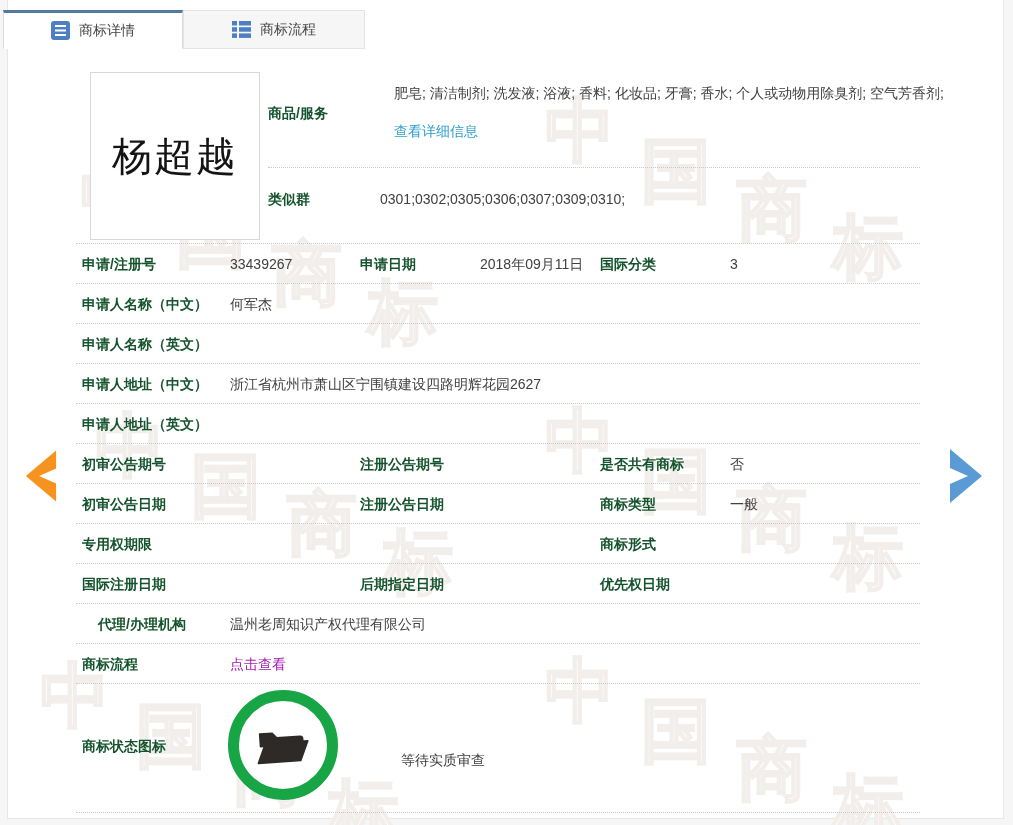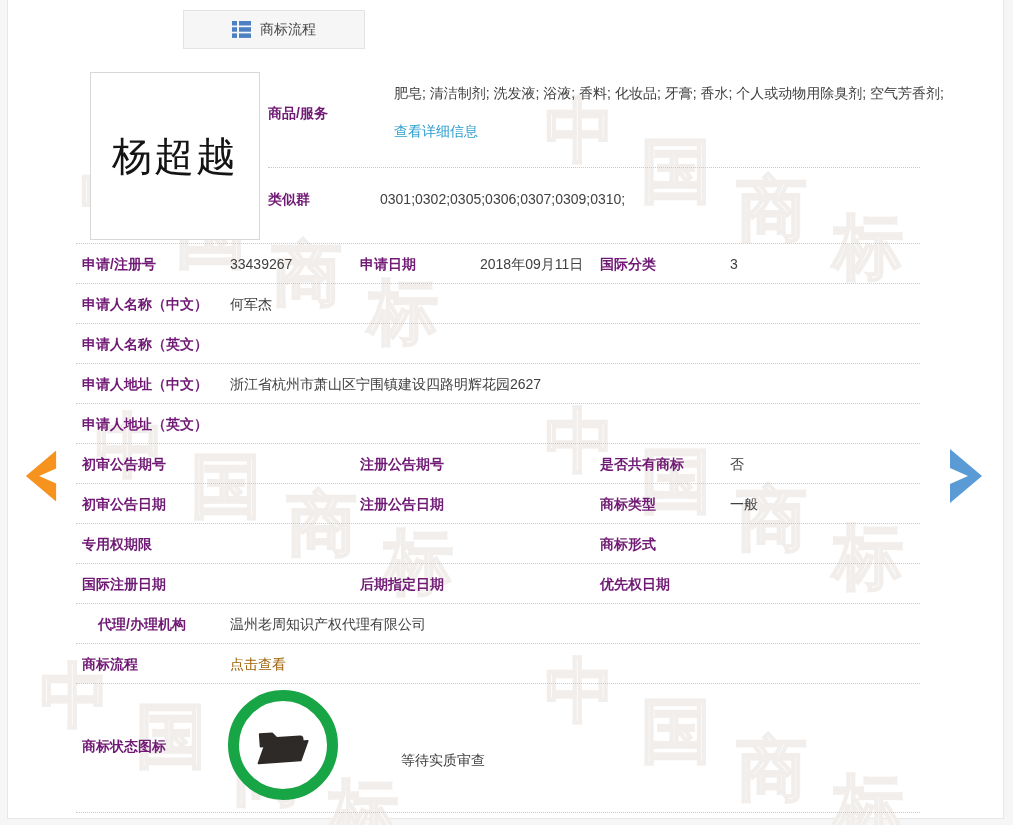--- a/index.html
+++ b/index.html
@@ -22,23 +22,23 @@
   
   .tab { position:absolute; top:10px; height:39px; display:flex; align-items:center; justify-content:center;
          gap:9px; font-size:14px; color:#454545; z-index:5; cursor:pointer; }
   #tab-detail { left:3px;  width:180px; background:#fff;
                 border:1px solid #dcdcdc; border-top:3px solid #54789e; border-bottom:1px solid #fff; }
   #tab-flow   { left:183px; width:182px; background:#f6f6f6; border:1px solid #e3e3e3; }
   .tab svg { display:block; }
 
   
   .abs { position:absolute; z-index:3; }
-  .lbl { font-size:14px; font-weight:bold; color:#701a75; white-space:nowrap; }
+  .lbl { font-size:14px; font-weight:bold; color:#14532d; white-space:nowrap; }
   .val { font-size:14px; color:#404040; white-space:nowrap; }
-  .link { font-size:14px; color:#a16207; cursor:pointer; }
+  .link { font-size:14px; color:#a21caf; cursor:pointer; }
   .dots { position:absolute; z-index:2; border-top:1px dotted #c8c8c8; height:0; }
 
   #tm-box { left:90px; top:72px; width:170px; height:168px; background:#fff; border:1px solid #d8d8d8;
             display:flex; align-items:center; justify-content:center; z-index:4; }
   #tm-text { font-family:"Liberation Serif","DejaVu Serif",serif; font-size:40px; color:#141414; letter-spacing:2px; }
 
   #goods-value { left:394px; top:74px; width:550px; line-height:38px; font-size:14px; color:#404040;
                  white-space:normal; }
   #goods-value a { color:#2e9fce; text-decoration:none;text-align:right; }
 
@@ -86,20 +86,29 @@
       <span>商</span>
       <span>标</span>
   </div>
   <div class="wm" id="wm6">
     <span>中</span>
       <span>国</span>
       <span>商</span>
       <span>标</span>
   </div>
 
+  <div class="tab" id="tab-detail">
+    <svg width="19" height="19" viewBox="0 0 19 19">
+      <rect x="0" y="0" width="19" height="19" rx="3" fill="#4d80c2"></rect>
+      <rect x="4" y="4" width="11" height="2" fill="#fff"></rect>
+      <rect x="4" y="8.5" width="11" height="2" fill="#fff"></rect>
+      <rect x="4" y="13" width="11" height="2" fill="#fff"></rect>
+    </svg>
+    <span>商标详情</span>
+  </div>
   <div class="tab" id="tab-flow">
     <svg width="19" height="19" viewBox="0 0 19 19">
       <rect x="0" y="1" width="5" height="4.5" fill="#4d80c2"></rect>
         <rect x="7" y="1" width="12" height="4.5" fill="#4d80c2"></rect>
       <rect x="0" y="7.2" width="5" height="4.5" fill="#4d80c2"></rect>
         <rect x="7" y="7.2" width="12" height="4.5" fill="#4d80c2"></rect>
       <rect x="0" y="13.4" width="5" height="4.5" fill="#4d80c2"></rect>
         <rect x="7" y="13.4" width="12" height="4.5" fill="#4d80c2"></rect>
     </svg>
     <span>商标流程</span>

